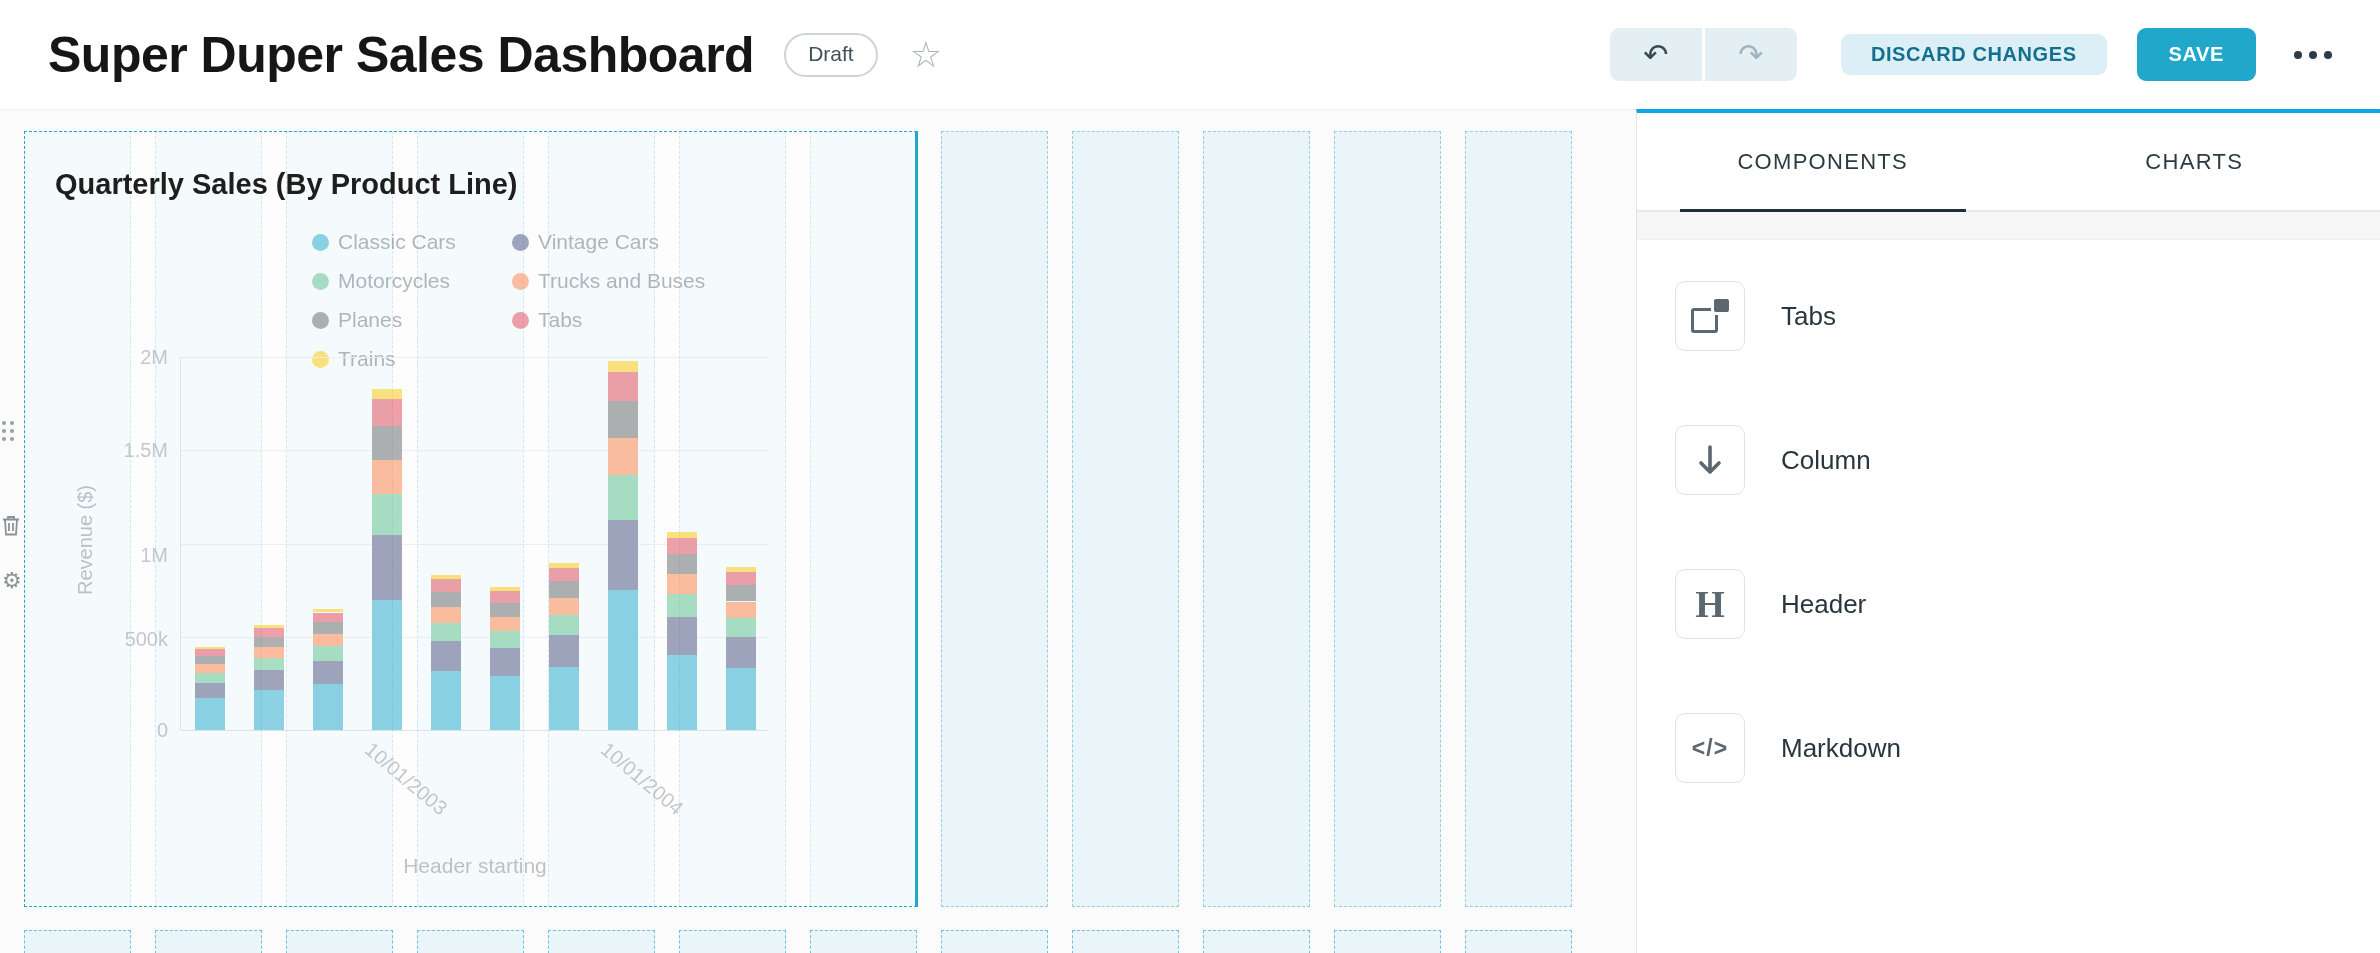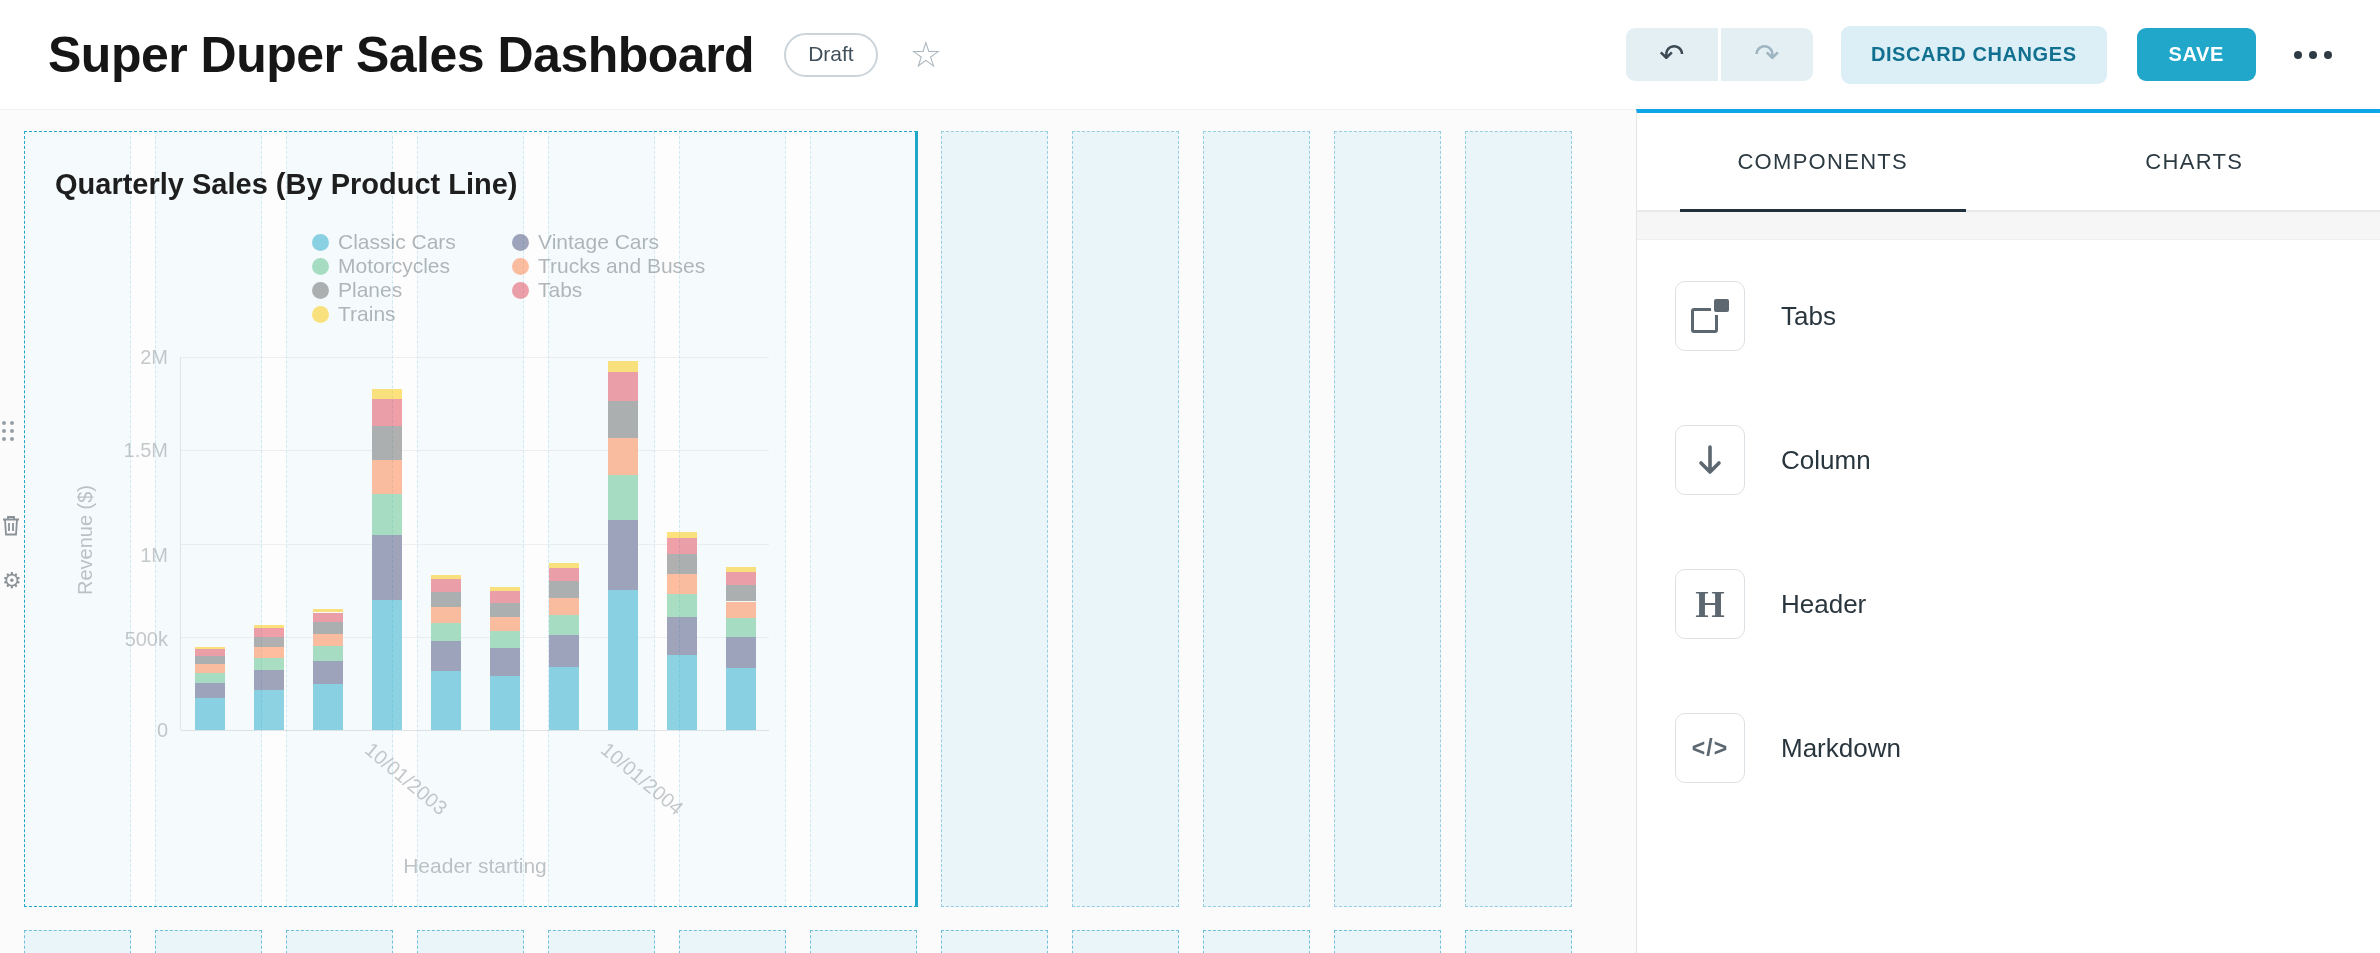--- a/index.html
+++ b/index.html
@@ -13,23 +13,23 @@
   .page-title { font-size:50px; font-weight:600; color:#161616; letter-spacing:-0.5px; white-space:nowrap; }
   .draft-badge { margin-left:30px; border:2px solid #CBD4DA; border-radius:30px; padding:7px 22px 9px;
     font-size:21px; color:#41505A; background:#fff; }
   .star { margin-left:32px; font-size:36px; color:#A9B4BC; line-height:1; cursor:pointer; }
   .topbar-right { display:flex; align-items:center; }
   .undo-redo { display:flex; gap:3px; margin-right:28px; }
   .undo-redo button { width:92px; height:53px; background:#E4EFF4; border:none; font-size:30px;
     color:#3C4A54; cursor:pointer; line-height:1; }
   .undo-redo button:first-child { border-radius:9px 0 0 9px; }
   .undo-redo button:last-child { border-radius:0 9px 9px 0; color:#9FB5C1; }
-  .btn-discard { height:58px; padding:4px 30px; background:#DCEFF7; color:#11708F; border:none;
+  .btn-discard { height:41px; padding:4px 30px; background:#DCEFF7; color:#11708F; border:none;
     border-radius:9px; font-size:20px; font-weight:700; letter-spacing:0.6px; cursor:pointer;
-    font-family:inherit; margin-right:30px; }
+    font-family:inherit; margin-right:30px;margin-left:16px; }
   .btn-save { height:53px; padding:0 32px; background:#20A7C9; color:#fff; border:none;
     border-radius:9px; font-size:20px; font-weight:700; letter-spacing:0.6px; cursor:pointer;
     font-family:inherit; margin-right:34px; }
   .more-dots { display:flex; gap:7px; cursor:pointer; padding:10px 4px; }
   .more-dots span { width:8px; height:8px; border-radius:50%; background:#2E3B44; }
 
   
   .main { display:flex; height:740px; }
   .canvas { position:relative; width:1636px; height:844px; background:#FBFBFB;
     padding:21px 0 0 24px; border-top:1px solid #F0F0F0; }
@@ -43,21 +43,21 @@
 
   
   .chart-box { position:absolute; left:0; top:0; width:893px; height:776px; z-index:2;
     background:rgba(255,255,255,0.55); border:1px dashed #20A7C9; cursor:move; }
   .chart-box::after { content:""; position:absolute; top:-1px; bottom:-1px; right:-2px;
     width:3px; background:#20A7C9; }
   .chart-title { position:absolute; left:30px; top:36px; font-size:29px; font-weight:600;
     color:#1E1E1E; white-space:nowrap; }
   .chart-content { position:absolute; inset:0; opacity:0.5; }
   .legend { position:absolute; left:287px; top:98px; display:grid;
-    grid-template-columns:200px auto; }
+    grid-template-columns:200px auto; row-gap:15px; }
   .legend-item { display:flex; align-items:center; gap:9px; font-size:21px; color:#66727A;
     white-space:nowrap; cursor:pointer; }
   .legend-dot { width:17px; height:17px; border-radius:50%; flex:0 0 auto; }
   .ylabel { position:absolute; left:60px; top:408px; transform:translate(-50%,-50%) rotate(-90deg);
     font-size:20px; color:#7E8890; white-space:nowrap; }
   .xlabel { position:absolute; left:155px; width:590px; top:722px; text-align:center;
     font-size:21px; color:#7E8890; }
   .plot { position:absolute; inset:0; }
   .gridline { position:absolute; left:156px; width:588px; height:1px; background:#DDE1E4; }
   .gridline.baseline { background:#C4CACE; }

